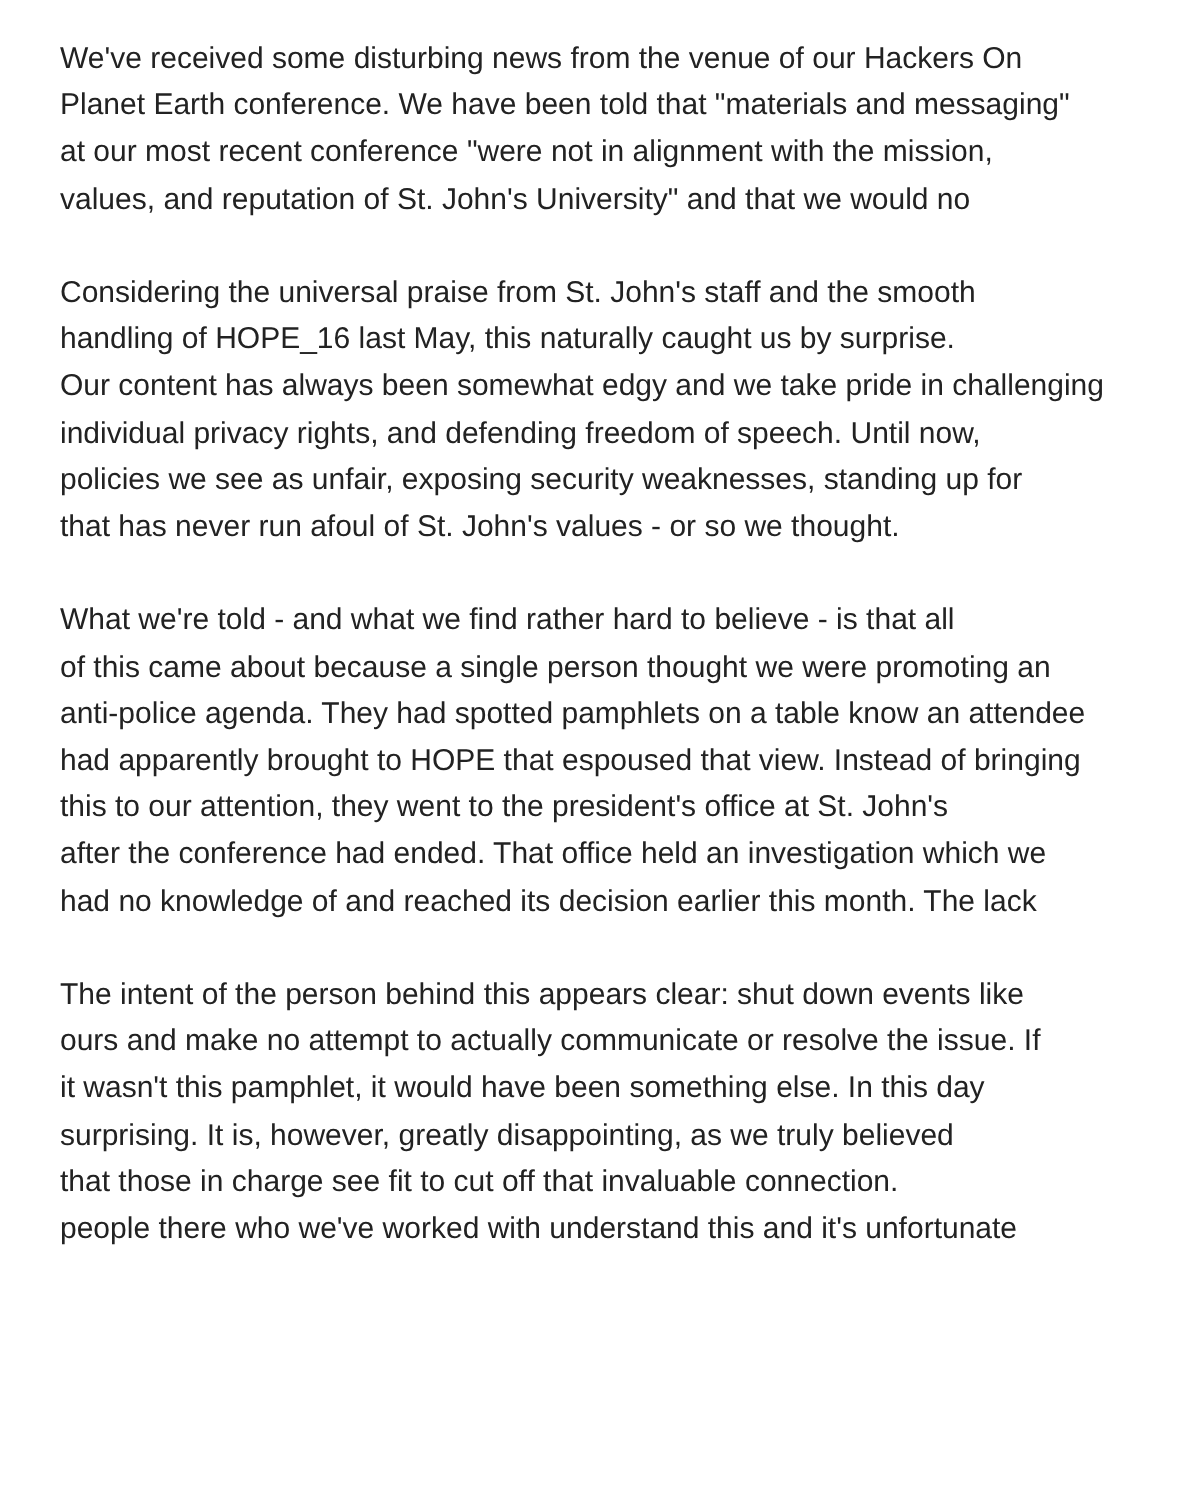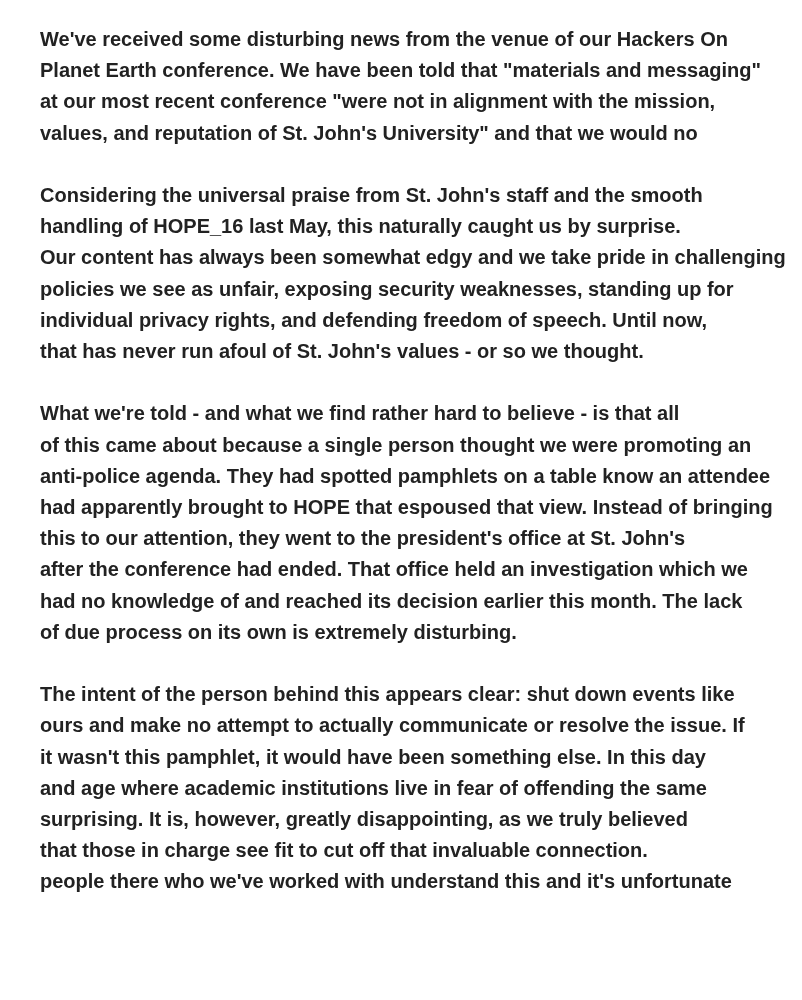--- a/index.html
+++ b/index.html
@@ -22,53 +22,50 @@
       line-height: 31.2px;
       color: #222222;
       letter-spacing: 0px;
     }
     .para {
       margin: 0 0 31.2px 0;
     }
     .line {
       display: block;
       white-space: pre;
-      font-weight: bold;
     }
   </style>
 </head>
 <body>
 
 <div class="doc">
   <p class="para">
     <span class="line">We've received some disturbing news from the venue of our Hackers On</span>
     <span class="line">Planet Earth conference. We have been told that "materials and messaging"</span>
     <span class="line">at our most recent conference "were not in alignment with the mission,</span>
     <span class="line">values, and reputation of St. John's University" and that we would no</span>
   </p>
   <p class="para">
     <span class="line">Considering the universal praise from St. John's staff and the smooth</span>
     <span class="line">handling of HOPE_16 last May, this naturally caught us by surprise.</span>
     <span class="line">Our content has always been somewhat edgy and we take pride in challenging</span>
+    <span class="line">individual privacy rights, and defending freedom of speech. Until now,</span>
     <span class="line">policies we see as unfair, exposing security weaknesses, standing up for</span>
-    <span class="line">individual privacy rights, and defending freedom of speech. Until now,</span>
     <span class="line">that has never run afoul of St. John's values - or so we thought.</span>
   </p>
   <p class="para">
     <span class="line">What we're told - and what we find rather hard to believe - is that all</span>
     <span class="line">of this came about because a single person thought we were promoting an</span>
     <span class="line">anti-police agenda. They had spotted pamphlets on a table know an attendee</span>
     <span class="line">had apparently brought to HOPE that espoused that view. Instead of bringing</span>
     <span class="line">this to our attention, they went to the president's office at St. John's</span>
     <span class="line">after the conference had ended. That office held an investigation which we</span>
     <span class="line">had no knowledge of and reached its decision earlier this month. The lack</span>
-    <span class="line">of due process on its own is extremely disturbing.</span>
   </p>
   <p class="para">
     <span class="line">The intent of the person behind this appears clear: shut down events like</span>
     <span class="line">ours and make no attempt to actually communicate or resolve the issue. If</span>
     <span class="line">it wasn't this pamphlet, it would have been something else. In this day</span>
-    <span class="line">and age where academic institutions live in fear of offending the same</span>
     <span class="line">surprising. It is, however, greatly disappointing, as we truly believed</span>
     <span class="line">that those in charge see fit to cut off that invaluable connection.</span>
     <span class="line">people there who we've worked with understand this and it's unfortunate</span>
   </p>
 </div>
 
 </body></html>

